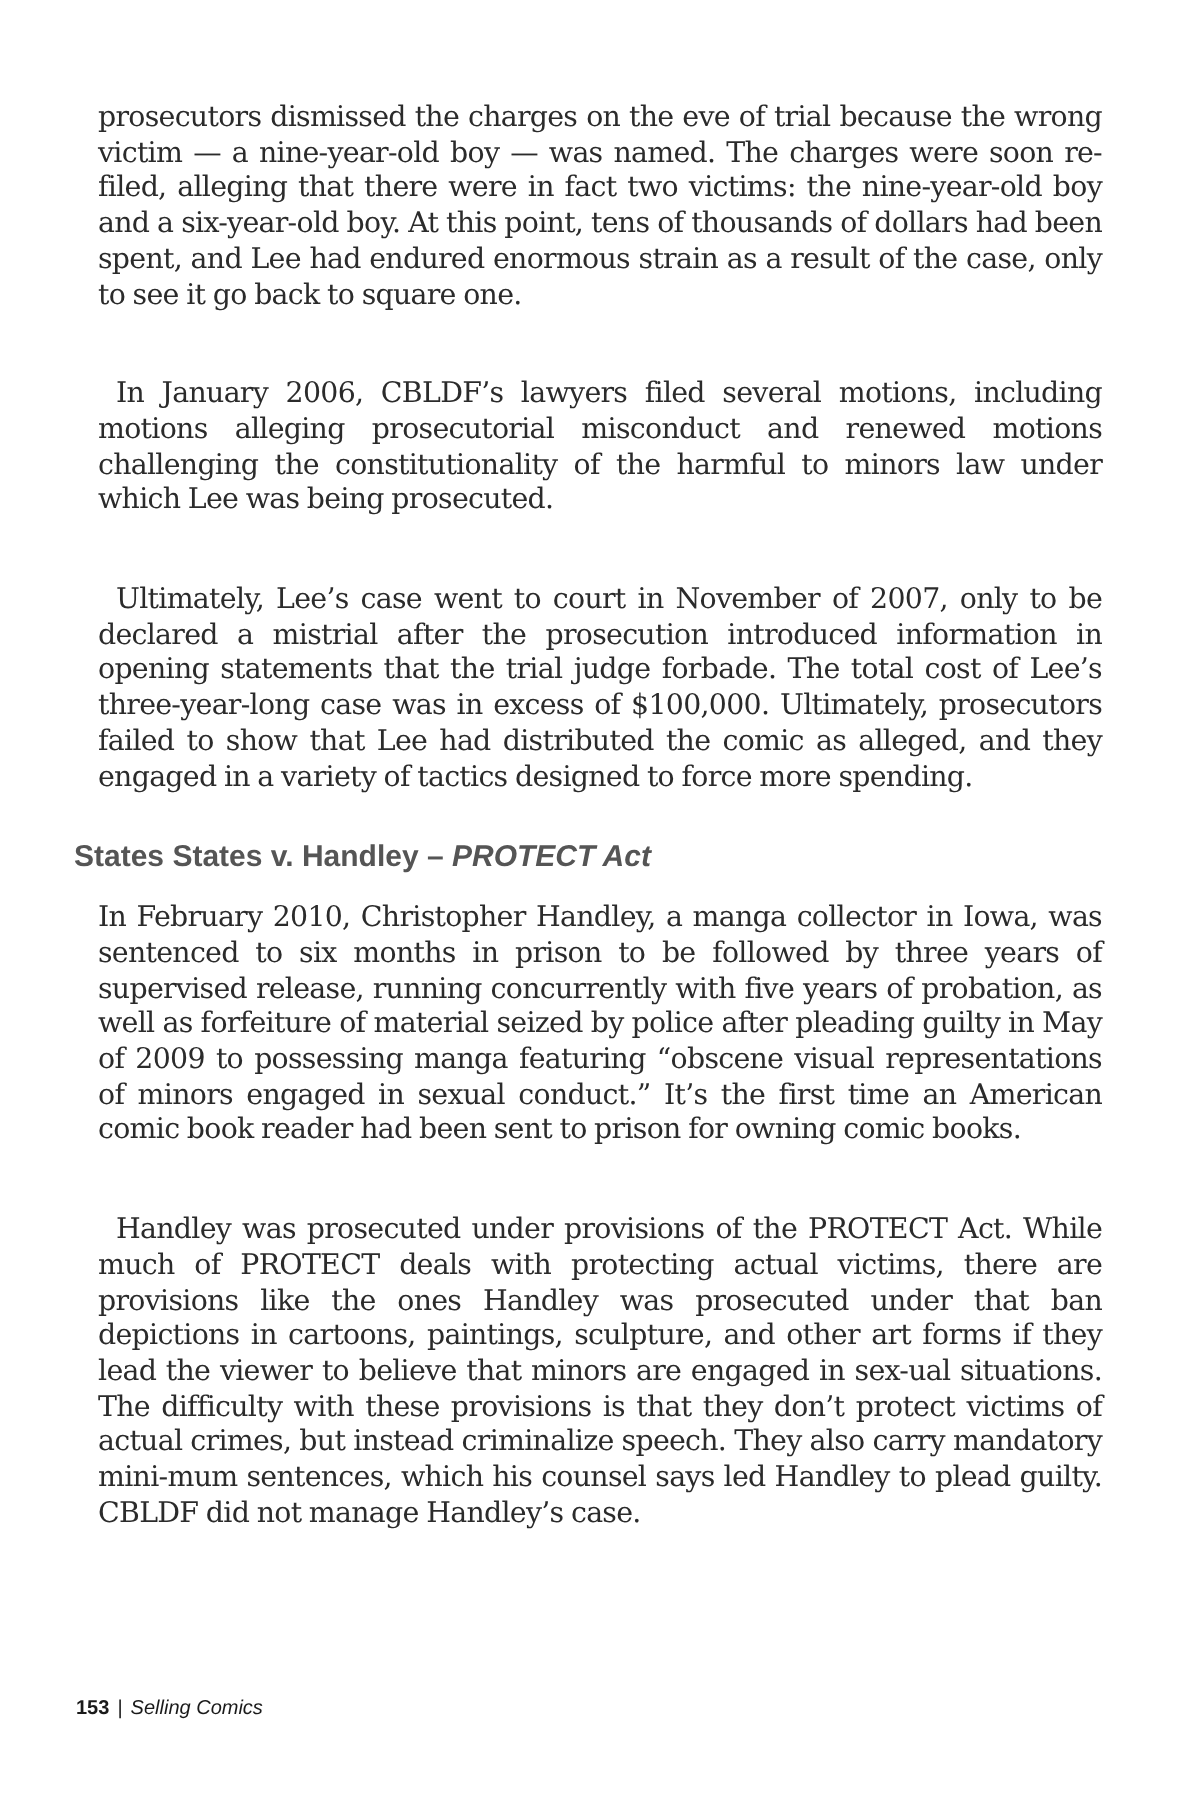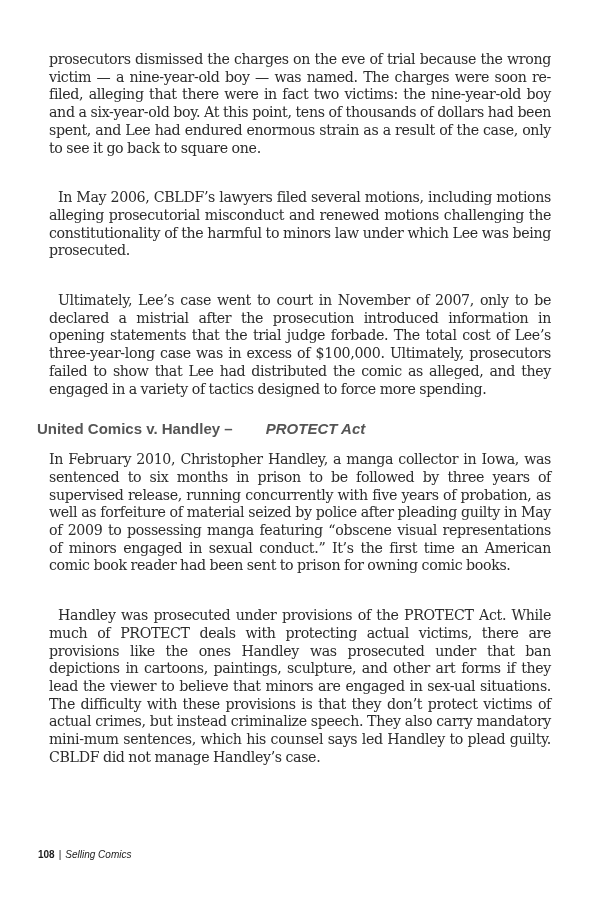--- a/index.html
+++ b/index.html
@@ -40,21 +40,20 @@
       font-family: "Liberation Sans", "DejaVu Sans", sans-serif;
       font-weight: bold;
       font-size: 15px;
       line-height: 20px;
       color: #555555;
       padding-top: 1px;
       padding-bottom: 0px;
     }
     .heading .italic {
       font-style: italic;
-      margin-left: 29px;
     }
     .footer {
       position: absolute;
       left: 38px;
       top: 849px;
       font-family: "Liberation Sans", "DejaVu Sans", sans-serif;
       font-size: 10px;
       color: #1a1a1a;
     }
     .footer .num {
@@ -67,27 +66,27 @@
       font-style: italic;
       margin-top: 24px;
     }
   </style>
 </head>
 <body>
 
 <div class="page">
   <p class="para">prosecutors dismissed the charges on the eve of trial because the wrong victim — a nine-year-old boy — was named. The charges were soon re-filed, alleging that there were in fact two victims: the nine-year-old boy and a six-year-old boy. At this point, tens of thousands of dollars had been spent, and Lee had endured enormous strain as a result of the case, only to see it go back to square one.</p>
   <div class="gap"></div>
-  <p class="para indent">In May 2006, CBLDF’s lawyers filed several motions, including motions alleging prosecutorial misconduct and renewed motions challenging the constitutionality of the harmful to minors law under which Lee was being prosecuted.</p>
+  <p class="para indent">In January 2006, CBLDF’s lawyers filed several motions, including motions alleging prosecutorial misconduct and renewed motions challenging the constitutionality of the harmful to minors law under which Lee was being prosecuted.</p>
   <div class="gap"></div>
   <p class="para indent">Ultimately, Lee’s case went to court in November of 2007, only to be declared a mistrial after the prosecution introduced information in opening statements that the trial judge forbade. The total cost of Lee’s three-year-long case was in excess of $100,000. Ultimately, prosecutors failed to show that Lee had distributed the comic as alleged, and they engaged in a variety of tactics designed to force more spending.</p>
 
   <div class="gap"></div>
-  <h2 class="heading"><span>United Comics v. Handley – </span><span class="italic">PROTECT Act</span></h2>
+  <h2 class="heading"><span>States States v. Handley – </span><span class="italic">PROTECT Act</span></h2>
 
   <p class="para">In February 2010, Christopher Handley, a manga collector in Iowa, was sentenced to six months in prison to be followed by three years of supervised release, running concurrently with five years of probation, as well as forfeiture of material seized by police after pleading guilty in May of 2009 to possessing manga featuring “obscene visual representations of minors engaged in sexual conduct.” It’s the first time an American comic book reader had been sent to prison for owning comic books.</p>
   <div class="gap"></div>
   <p class="para indent">Handley was prosecuted under provisions of the PROTECT Act. While much of PROTECT deals with protecting actual victims, there are provisions like the ones Handley was prosecuted under that ban depictions in cartoons, paintings, sculpture, and other art forms if they lead the viewer to believe that minors are engaged in sex-ual situations. The difficulty with these provisions is that they don’t protect victims of actual crimes, but instead criminalize speech. They also carry mandatory mini-mum sentences, which his counsel says led Handley to plead guilty. CBLDF did not manage Handley’s case.</p>
 </div>
 
 <div class="footer">
-  <span class="num">108</span><span class="sep">|</span><span class="title">Selling Comics</span>
+  <span class="num">153</span><span class="sep">|</span><span class="title">Selling Comics</span>
 </div>
 
 </body></html>

